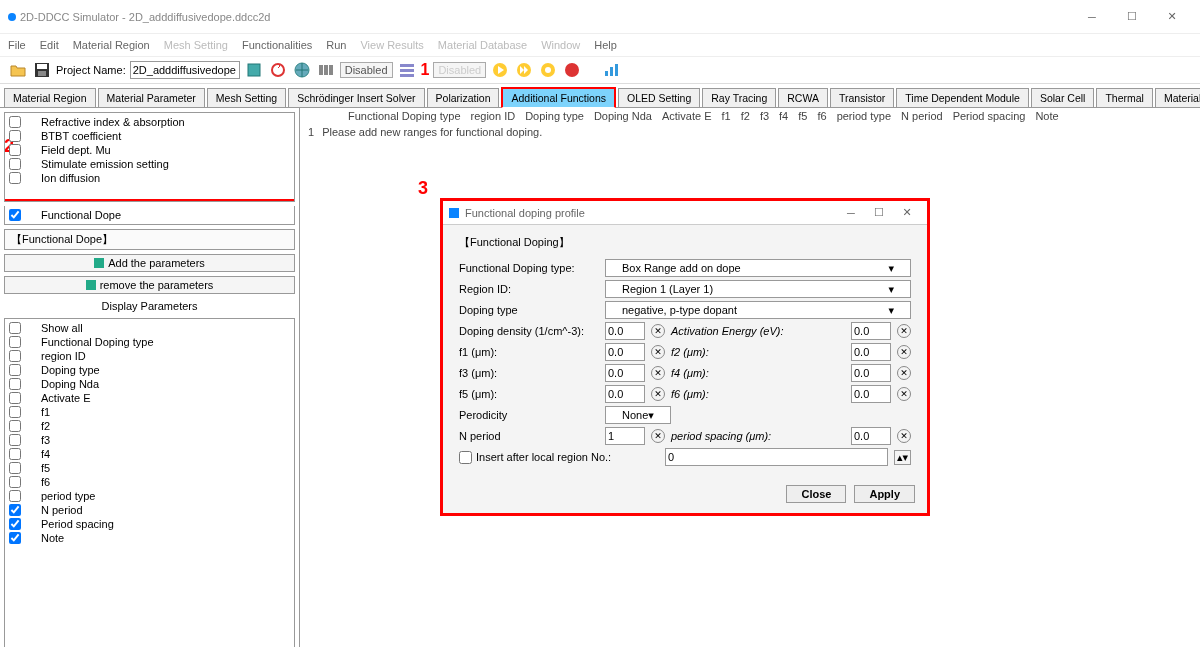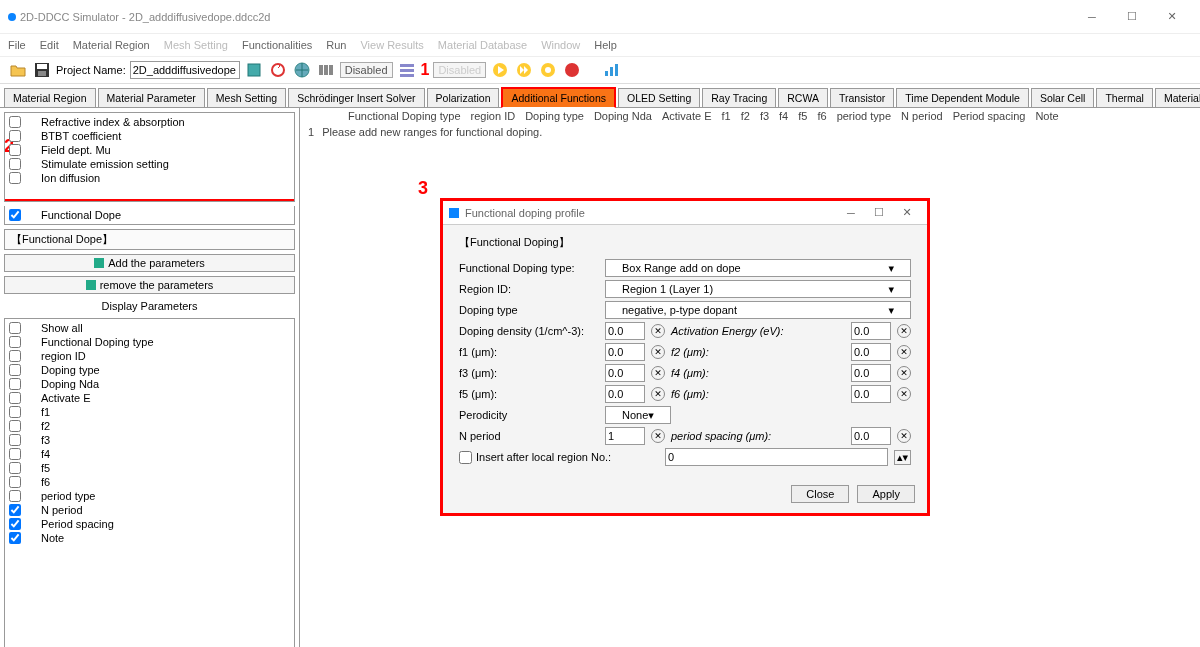--- a/index.html
+++ b/index.html
@@ -10,21 +10,21 @@
 .winbtn { width: 40px; height: 26px; display: flex; align-items: center; justify-content: center; color: #666; }
 .menubar { height: 22px; display: flex; align-items: center; gap: 14px; padding: 0 8px; color: #666; }
 .menubar span[data-bind*="3"], .menubar span[data-bind*="6"], .menubar span[data-bind*="7"], .menubar span[data-bind*="8"] { color: #bbb; }
 .toolbar { height: 28px; display: flex; align-items: center; gap: 4px; padding: 0 8px; border-top: 1px solid #eee; border-bottom: 1px solid #ddd; }
 .tool-icon { width: 20px; height: 20px; display: flex; align-items: center; justify-content: center; }
 .projectname { display: flex; align-items: center; gap: 4px; }
 .projectname input { width: 110px; height: 18px; border: 1px solid #999; padding: 0 2px; font-size: 11px; }
 .disabled-box { border: 1px solid #aaa; padding: 1px 4px; background: #f5f5f5; color: #555; }
 .tabbar { height: 24px; display: flex; align-items: flex-end; padding: 0 4px; border-bottom: 1px solid #999; gap: 0; }
 .tab { padding: 3px 8px; border: 1px solid #999; border-bottom: none; margin-right: 2px; background: #f0f0f0; white-space: nowrap; font-size: 10.5px; }
-.tab.active { background: #f97316; border: 2px solid red; border-bottom: 1px solid #fff; margin-bottom: -1px; }
+.tab.active { background: #7dd3fc; border: 2px solid red; border-bottom: 1px solid #fff; margin-bottom: -1px; }
 .main { display: flex; height: calc(647px - 26px - 22px - 28px - 24px); }
 .leftpanel { width: 300px; border-right: 1px solid #999; display: flex; flex-direction: column; padding: 4px; gap: 4px; }
 .checklist { border: 1px solid #999; padding: 2px; overflow: auto; }
 .checklist.top { height: 90px; position: relative; }
 .checklist label { display: flex; align-items: center; gap: 20px; padding: 1px 2px; }
 .checklist input[type=checkbox] { width: 12px; height: 12px; }
 .hl-red { position: absolute; border: 2px solid red; pointer-events: none; }
 .panel-title { padding: 2px 6px; border: 1px solid #999; background: #fafafa; }
 .action-btn { border: 1px solid #999; background: #f5f5f5; padding: 2px; text-align: center; display: flex; align-items: center; justify-content: center; gap: 4px; }
 .action-btn .sq { width: 10px; height: 10px; background: #2a8; }
@@ -36,21 +36,21 @@
 .dlg-title { height: 24px; background: #fff; display: flex; align-items: center; padding: 11px 6px; color: #666; border-bottom: 1px solid #ccc; }
 .dlg-title .sq { width: 10px; height: 10px; background: #0a84ff; margin-right: 6px; }
 .dlg-title .spacer { flex: 1; }
 .dlg-body { padding: 8px 16px; }
 .dlg-head { text-align: left; padding: 2px 0 6px 0; }
 .frow { display: flex; align-items: center; margin: 3px 0; gap: 6px; }
 .flabel { width: 140px; }
 .fselect { flex: 1; border: 1px solid #999; background: #fff; height: 18px; padding: 0 16px; display: flex; align-items: center; justify-content: space-between; }
 .finput { width: 40px; height: 18px; border: 1px solid #999; background: #fff; padding: 0 2px; }
 .fx { width: 14px; height: 14px; border: 1px solid #888; border-radius: 50%; display: flex; align-items: center; justify-content: center; font-size: 9px; }
-.dlg-foot { display: flex; justify-content: flex-end; gap: 8px; padding: 8px 12px 10px; }
+.dlg-foot { display: flex; justify-content: flex-end; gap: 8px; padding: 8px 12px 10px; font-weight: bold; }
 .dlg-btn { border: 1px solid #999; background: #eee; padding: 2px 14px; }
 .annot { position: absolute; color: red; font-size: 18px; font-weight: bold; }
 svg { display: block; }
 .flex1 { flex: 1; font-style: italic; }
 </style>
 </head>
 <body>
 
 <div class="titlebar">
   <span class="dot"></span>

